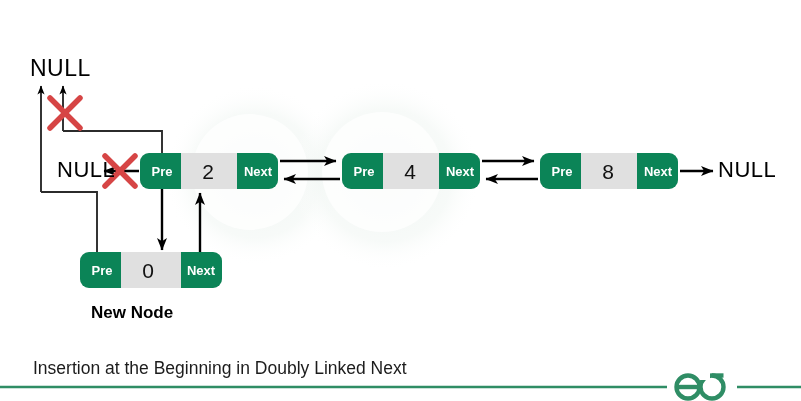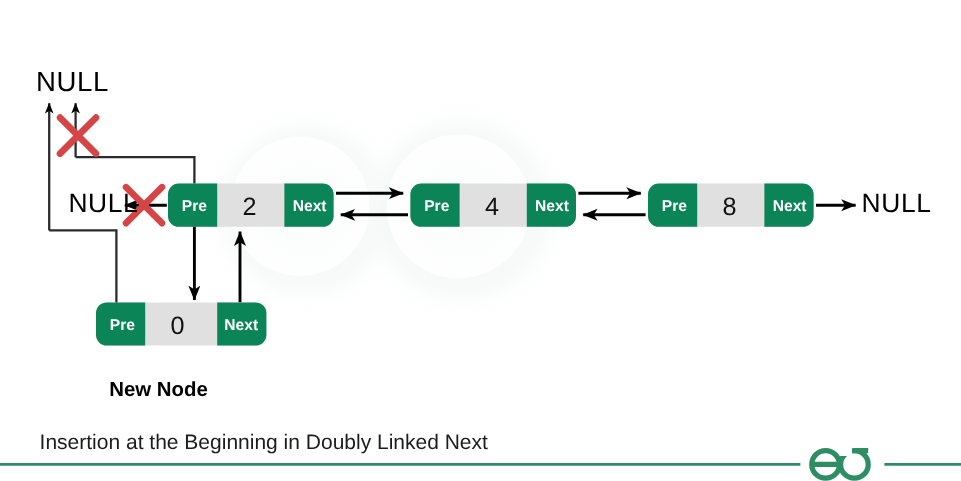--- a/index.html
+++ b/index.html
@@ -22,21 +22,21 @@
   }
   .txt{
     position:absolute;
     white-space:nowrap;
     color:#000000;
     font-family:"Liberation Sans", sans-serif;
   }
   .lbl-head{ left:30px; top:55px; font-size:23px; letter-spacing:.5px; }
   .lbl-null-left{ left:57px; top:157px; font-size:22px; letter-spacing:.5px; }
   .lbl-null-right{ left:718px; top:157px; font-size:22px; letter-spacing:.5px; }
-  .lbl-newnode{ left:91px; top:315px; font-size:17px; font-weight:bold; }
+  .lbl-newnode{ left:91px; top:303px; font-size:17px; font-weight:bold; }
   .caption{
     left:33px; top:358px;
     font-size:17.5px;
     color:#1c1c1c;
   }
 </style>
 </head>
 <body>
 
 <div id="canvas">

